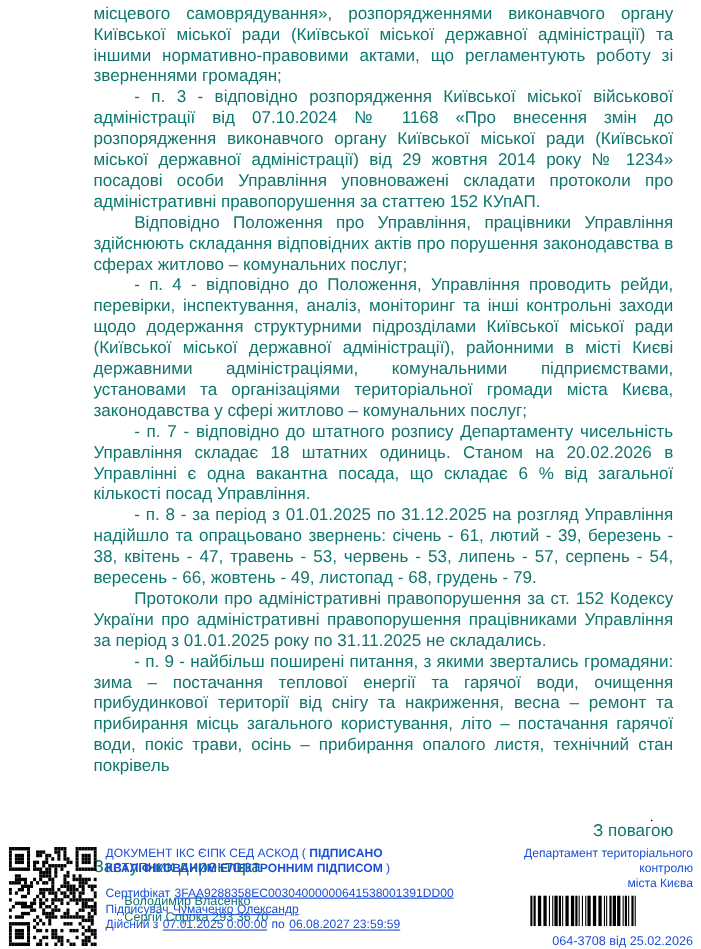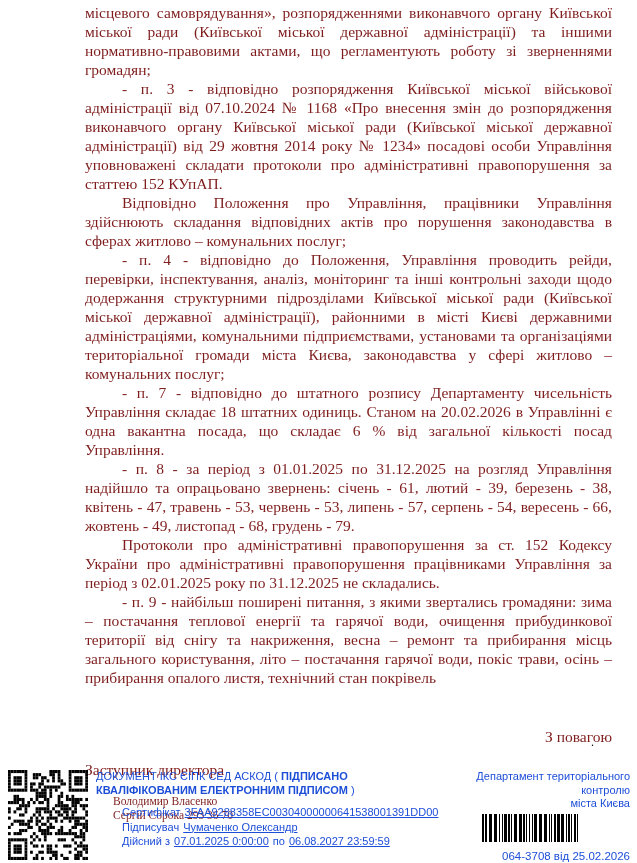--- a/index.html
+++ b/index.html
@@ -1,40 +1,40 @@
 <!DOCTYPE html>
 <html><head>
 <meta charset="utf-8">
 <style>
   html,body{margin:0;padding:0;background:#fff;}
   #page{position:relative;width:637px;height:863px;background:#ffffff;color:#000;overflow:hidden;}
 
   
   .doc-body{position:absolute;left:85px;top:3px;width:527px;
-    font-family:Liberation Serif, serif;font-size:15.5px;line-height:19px;
-    text-align:justify;color:#7f1d1d;}
+    font-family:Liberation Sans, sans-serif;font-size:15.5px;line-height:19px;
+    text-align:justify;color:#0f766e;}
   .doc-body p{margin:0;text-indent:37px;}
   .doc-body p.no-indent{text-indent:0;}
 
   .closing{margin-top:40px;text-align:right;}
   .sig-row{margin-top:14px;display:flex;justify-content:space-between;text-align:left;}
   .executors{margin-top:16px;font-size:11.5px;line-height:13.5px;text-align:left;padding-left:28px;}
 
   
   .stray-dot{position:absolute;left:591px;top:735px;font-family:"Liberation Serif",serif;
     font-size:12px;color:#000;}
 
   
   .footer{position:absolute;left:8px;top:768px;width:622px;height:92px;
     font-family:Liberation Sans, sans-serif;color:#1d4ed8;}
   .qr{position:absolute;left:0;top:2px;width:80px;height:90px;}
   .sig-block{position:absolute;left:88px;top:2px;width:330px;font-size:11px;line-height:13.5px;}
   .sig-title{margin-bottom:9px;}
   .sig-title .b{font-weight:bold;}
-  .sig-line{margin-top:1px;margin-left:26px;}
+  .sig-line{margin-top:1px;}
   .sig-line .lbl{margin-right:4px;}
   .sig-line .val{text-decoration:underline;}
   .sig-line .sep{margin:0 4px;}
 
   .stamp{position:absolute;left:422px;top:2px;width:200px;text-align:right;
     font-size:11px;line-height:13.5px;}
   .barcode{display:block;margin:3px auto 0 auto;width:96px;height:28px;}
   .stamp-number{margin-top:8px;font-size:11.5px;}
 </style>
 </head>
@@ -42,21 +42,21 @@
 
 <div id="page">
 
   <div class="doc-body">
     <p class="no-indent">місцевого самоврядування», розпорядженнями виконавчого органу Київської міської ради (Київської міської державної адміністрації) та іншими нормативно-правовими актами, що регламентують роботу зі зверненнями громадян;</p>
     <p>- п. 3 - відповідно розпорядження Київської міської військової адміністрації від 07.10.2024 № 1168 «Про внесення змін до розпорядження виконавчого органу Київської міської ради (Київської міської державної адміністрації) від 29 жовтня 2014 року № 1234» посадові особи Управління уповноважені складати протоколи про адміністративні правопорушення за статтею 152 КУпАП.</p>
     <p>Відповідно Положення про Управління, працівники Управління здійснюють складання відповідних актів про порушення законодавства в сферах житлово – комунальних послуг;</p>
     <p>- п. 4 - відповідно до Положення, Управління проводить рейди, перевірки, інспектування, аналіз, моніторинг та інші контрольні заходи щодо додержання структурними підрозділами Київської міської ради (Київської міської державної адміністрації), районними в місті Києві державними адміністраціями, комунальними підприємствами, установами та організаціями територіальної громади міста Києва, законодавства у сфері житлово – комунальних послуг;</p>
     <p>- п. 7 - відповідно до штатного розпису Департаменту чисельність Управління складає 18 штатних одиниць. Станом на 20.02.2026 в Управлінні є одна вакантна посада, що складає 6 % від загальної кількості посад Управління.</p>
     <p>- п. 8 - за період з 01.01.2025 по 31.12.2025 на розгляд Управління надійшло та опрацьовано звернень: січень - 61, лютий - 39, березень - 38, квітень - 47, травень - 53, червень - 53, липень - 57, серпень - 54, вересень - 66, жовтень - 49, листопад - 68, грудень - 79.</p>
-    <p>Протоколи про адміністративні правопорушення за ст. 152 Кодексу України про адміністративні правопорушення працівниками Управління за період з 02.01.2025 року по 31.12.2025 не складались.</p>
+    <p>Протоколи про адміністративні правопорушення за ст. 152 Кодексу України про адміністративні правопорушення працівниками Управління за період з 01.01.2025 року по 31.11.2025 не складались.</p>
     <p>- п. 9 - найбільш поширені питання, з якими звертались громадяни: зима – постачання теплової енергії та гарячої води, очищення прибудинкової території від снігу та накриження, весна – ремонт та прибирання місць загального користування, літо – постачання гарячої води, покіс трави, осінь – прибирання опалого листя, технічний стан покрівель</p>
 
     <div class="closing">З повагою</div>
 
     <div class="sig-row">
       <span>Заступник директора</span>
     </div>
 
     <div class="executors">
       <div>Володимир Власенко</div>

